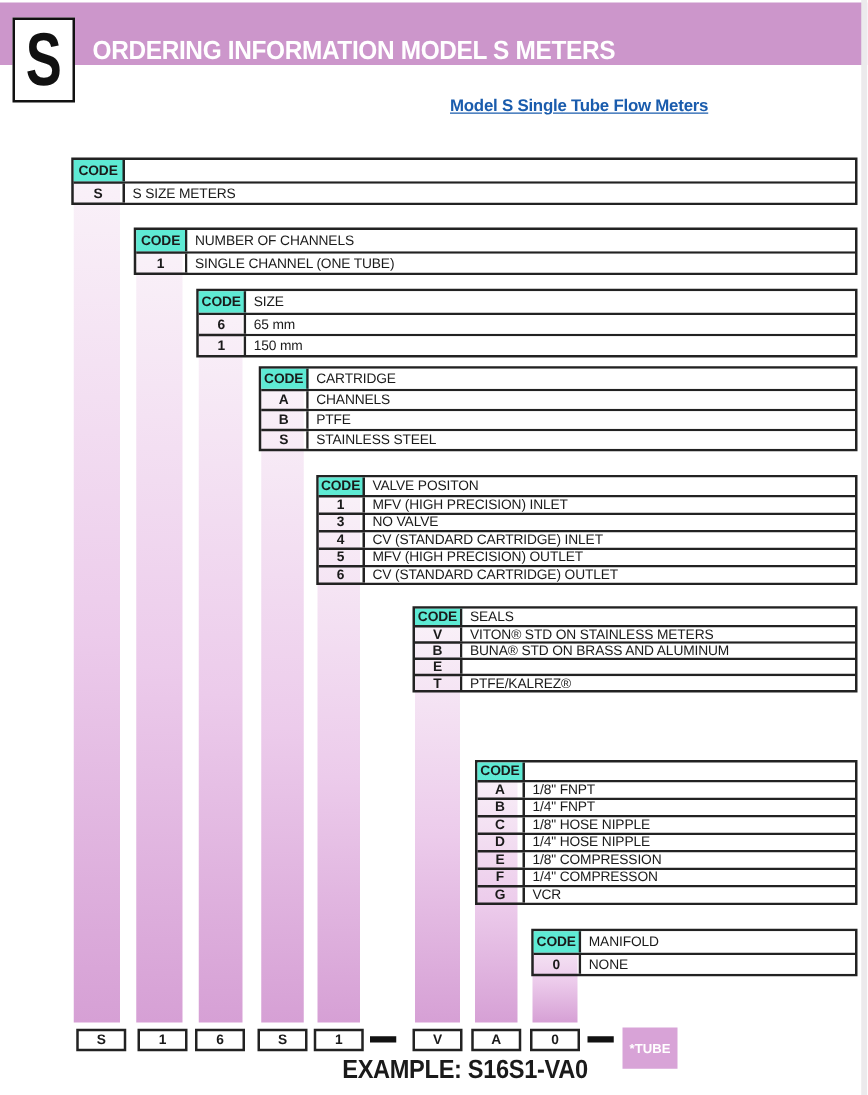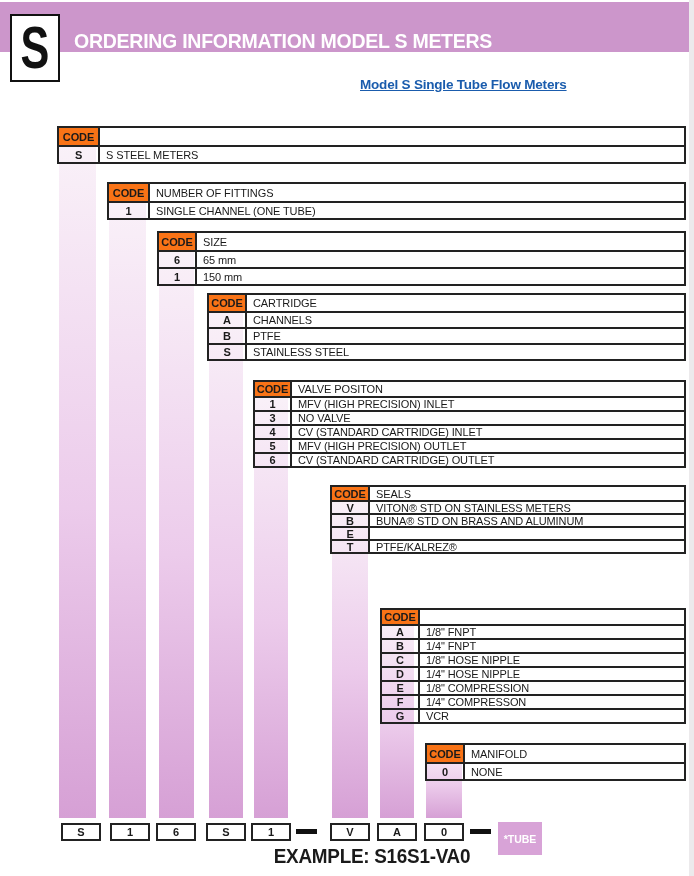--- a/index.html
+++ b/index.html
@@ -29,21 +29,21 @@
   .otable{
     position:absolute;z-index:1;border:2px solid #222;box-sizing:border-box;
     font-size:11px;letter-spacing:-0.1px;background:transparent;
   }
   .trow{display:flex;height:var(--rh);box-sizing:border-box;}
   .trow + .trow{border-top:2px solid #222;}
   .tc{
     width:var(--cw);display:flex;align-items:center;justify-content:center;
     font-weight:bold;border-right:2px solid #222;box-sizing:border-box;background:transparent;
   }
-  .thead .tc{background:#f97316;}
+  .thead .tc{background:#5eead4;}
   .td{flex:1;display:flex;align-items:center;padding-left:6px;background:#ffffff;box-sizing:border-box;white-space:nowrap;overflow:hidden;}
   
   .code-box{
     position:absolute;top:823px;width:40px;height:18px;border:2px solid #222;background:#ffffff;
     box-sizing:border-box;display:flex;align-items:center;justify-content:center;
     font-weight:bold;font-size:11px;z-index:2;
   }
   .dash{position:absolute;top:829px;width:21px;height:5px;background:#111;z-index:2;}
   .tube-box{
     position:absolute;left:498px;top:822px;width:44px;height:33px;background:#d8a3d7;color:#ffffff;
@@ -76,28 +76,28 @@
   <div class="vbar" style="left:380px;top:610px;width:34px;height:208px;"></div>
   <div class="vbar" style="left:426px;top:745px;width:36px;height:73px;"></div>
 
   <div class="otable" style="left:57px;top:126px;width:629px;--cw:41px;--rh:17px;">
     <div class="trow thead">
       <div class="tc">CODE</div>
       <div class="td"></div>
     </div>
     <div class="trow">
       <div class="tc">S</div>
-      <div class="td">S STEEL METERS</div>
+      <div class="td">S SIZE METERS</div>
     </div>
   </div>
 
   <div class="otable" style="left:107px;top:182px;width:579px;--cw:41px;--rh:17px;">
     <div class="trow thead">
       <div class="tc">CODE</div>
-      <div class="td">NUMBER OF FITTINGS</div>
+      <div class="td">NUMBER OF CHANNELS</div>
     </div>
     <div class="trow">
       <div class="tc">1</div>
       <div class="td">SINGLE CHANNEL (ONE TUBE)</div>
     </div>
   </div>
 
   <div class="otable" style="left:157px;top:231px;width:529px;--cw:38px;--rh:17px;">
     <div class="trow thead">
       <div class="tc">CODE</div>

